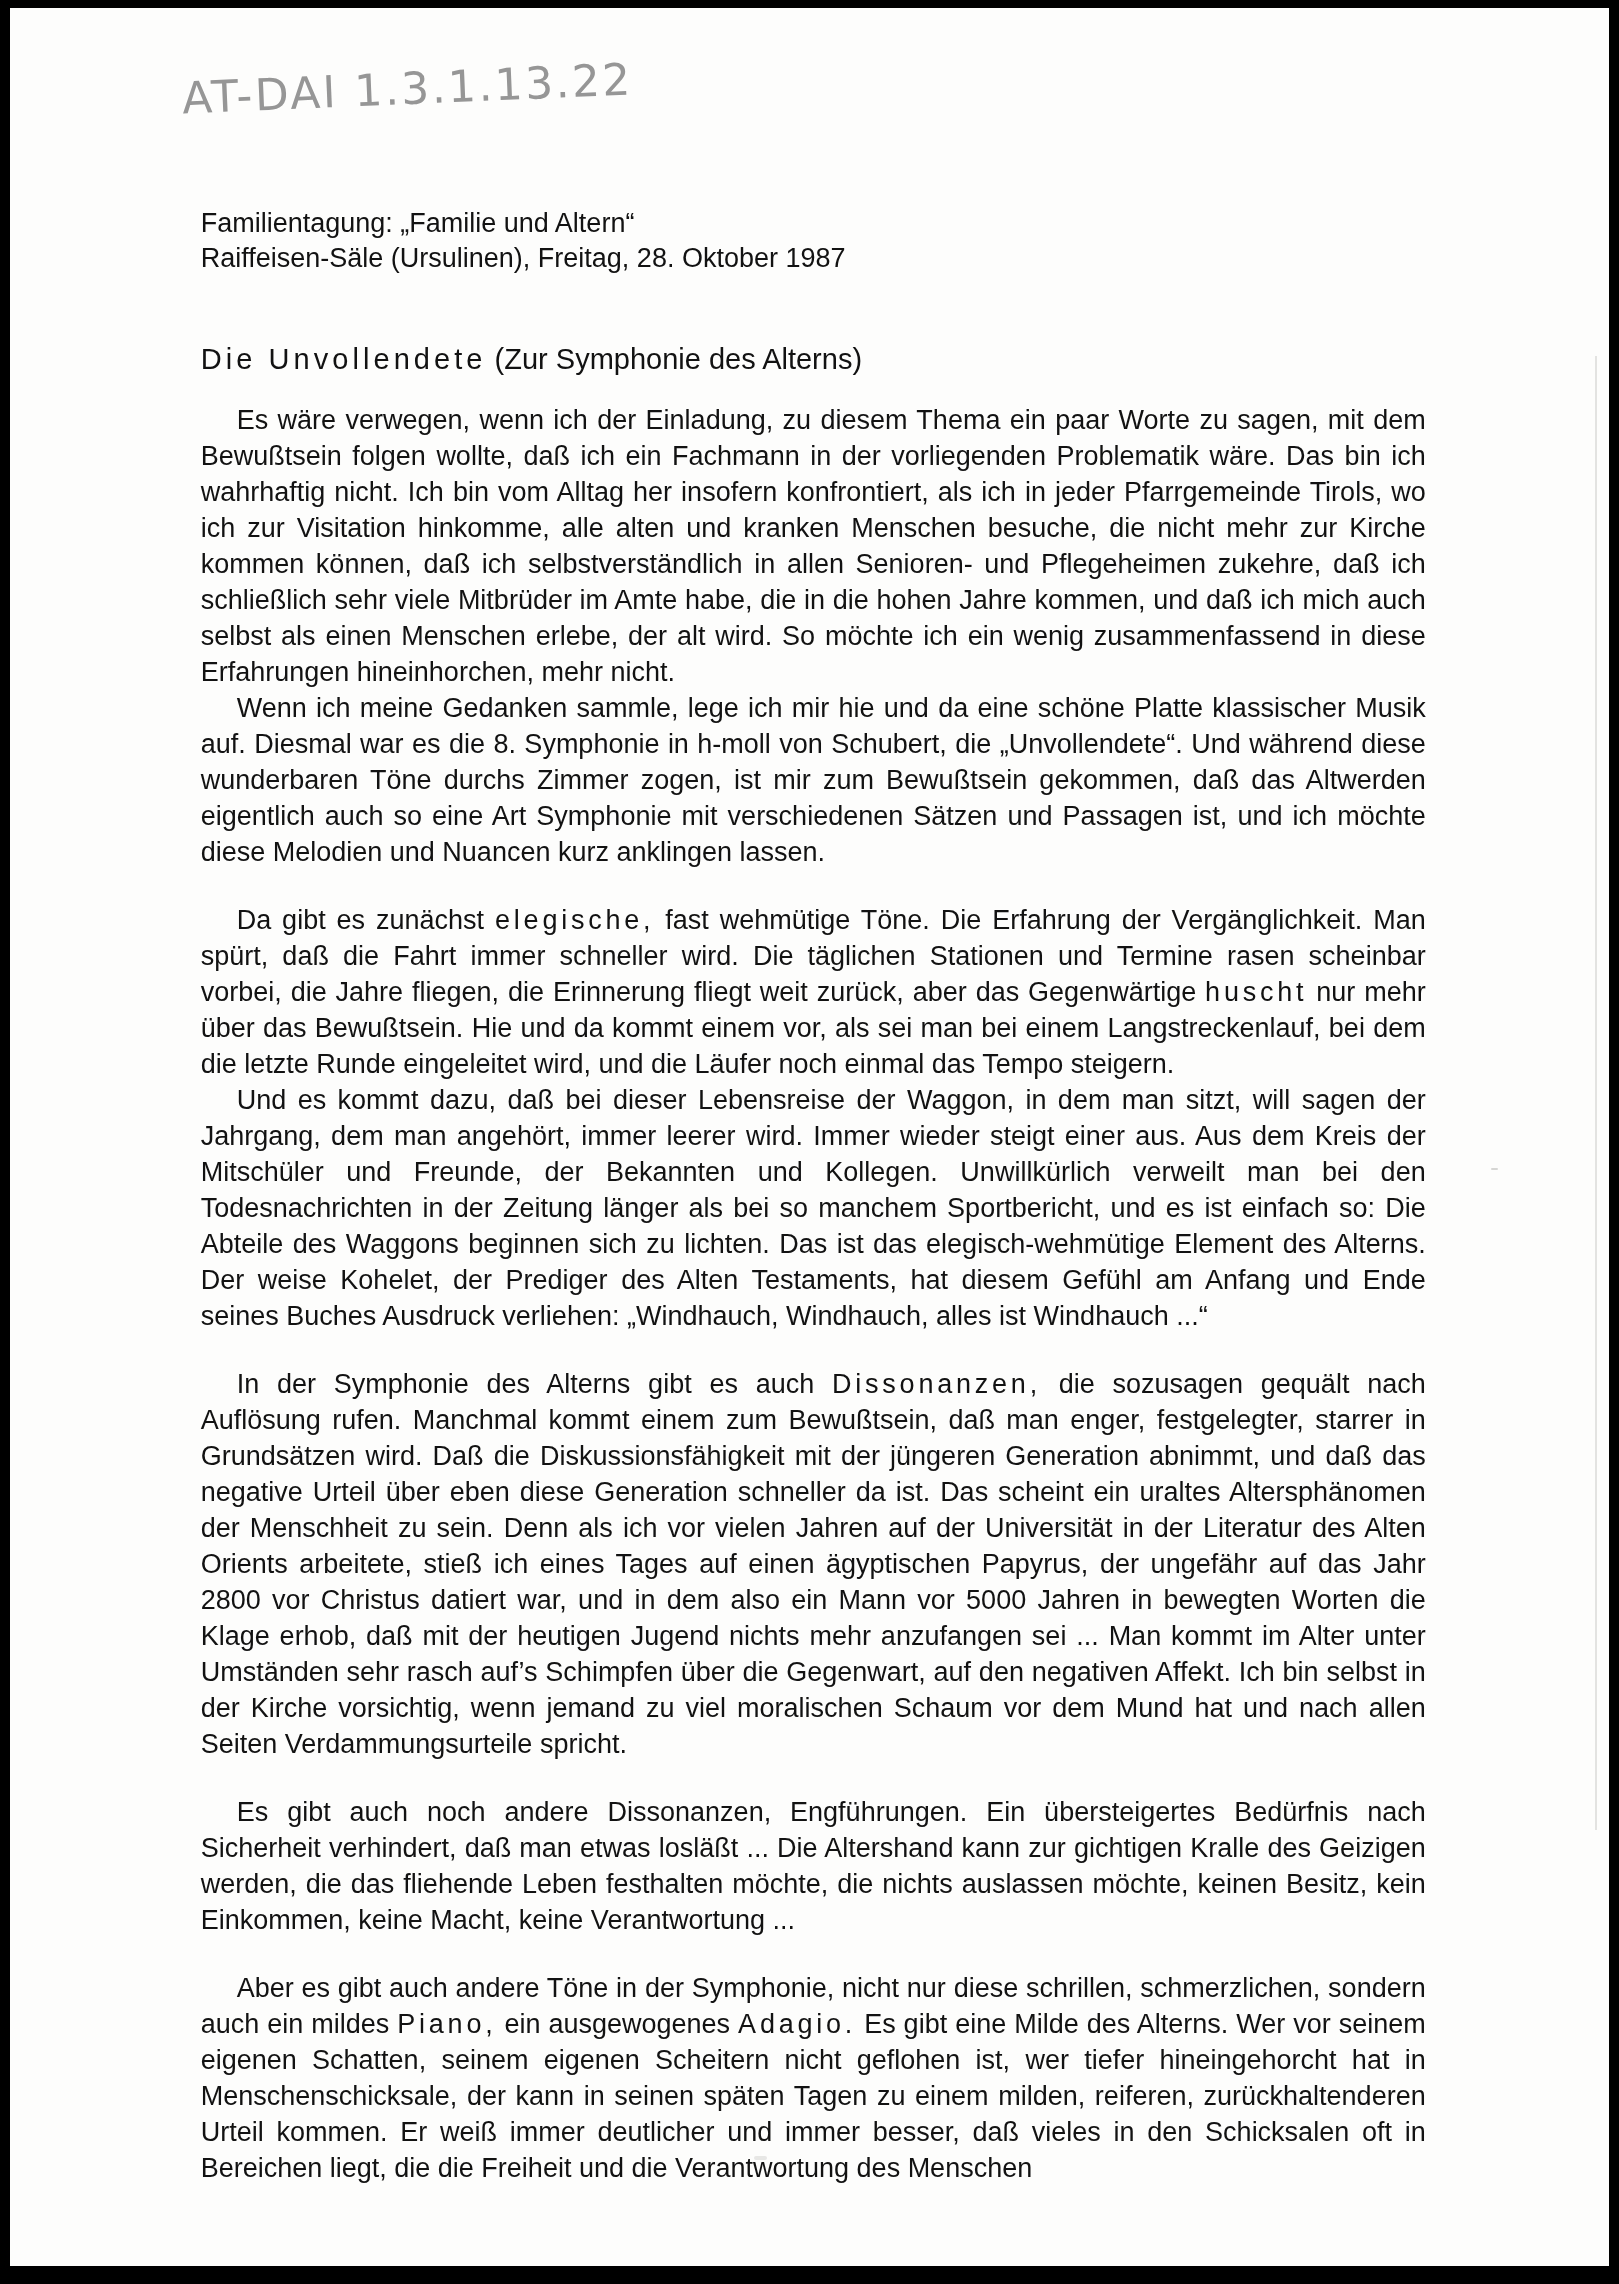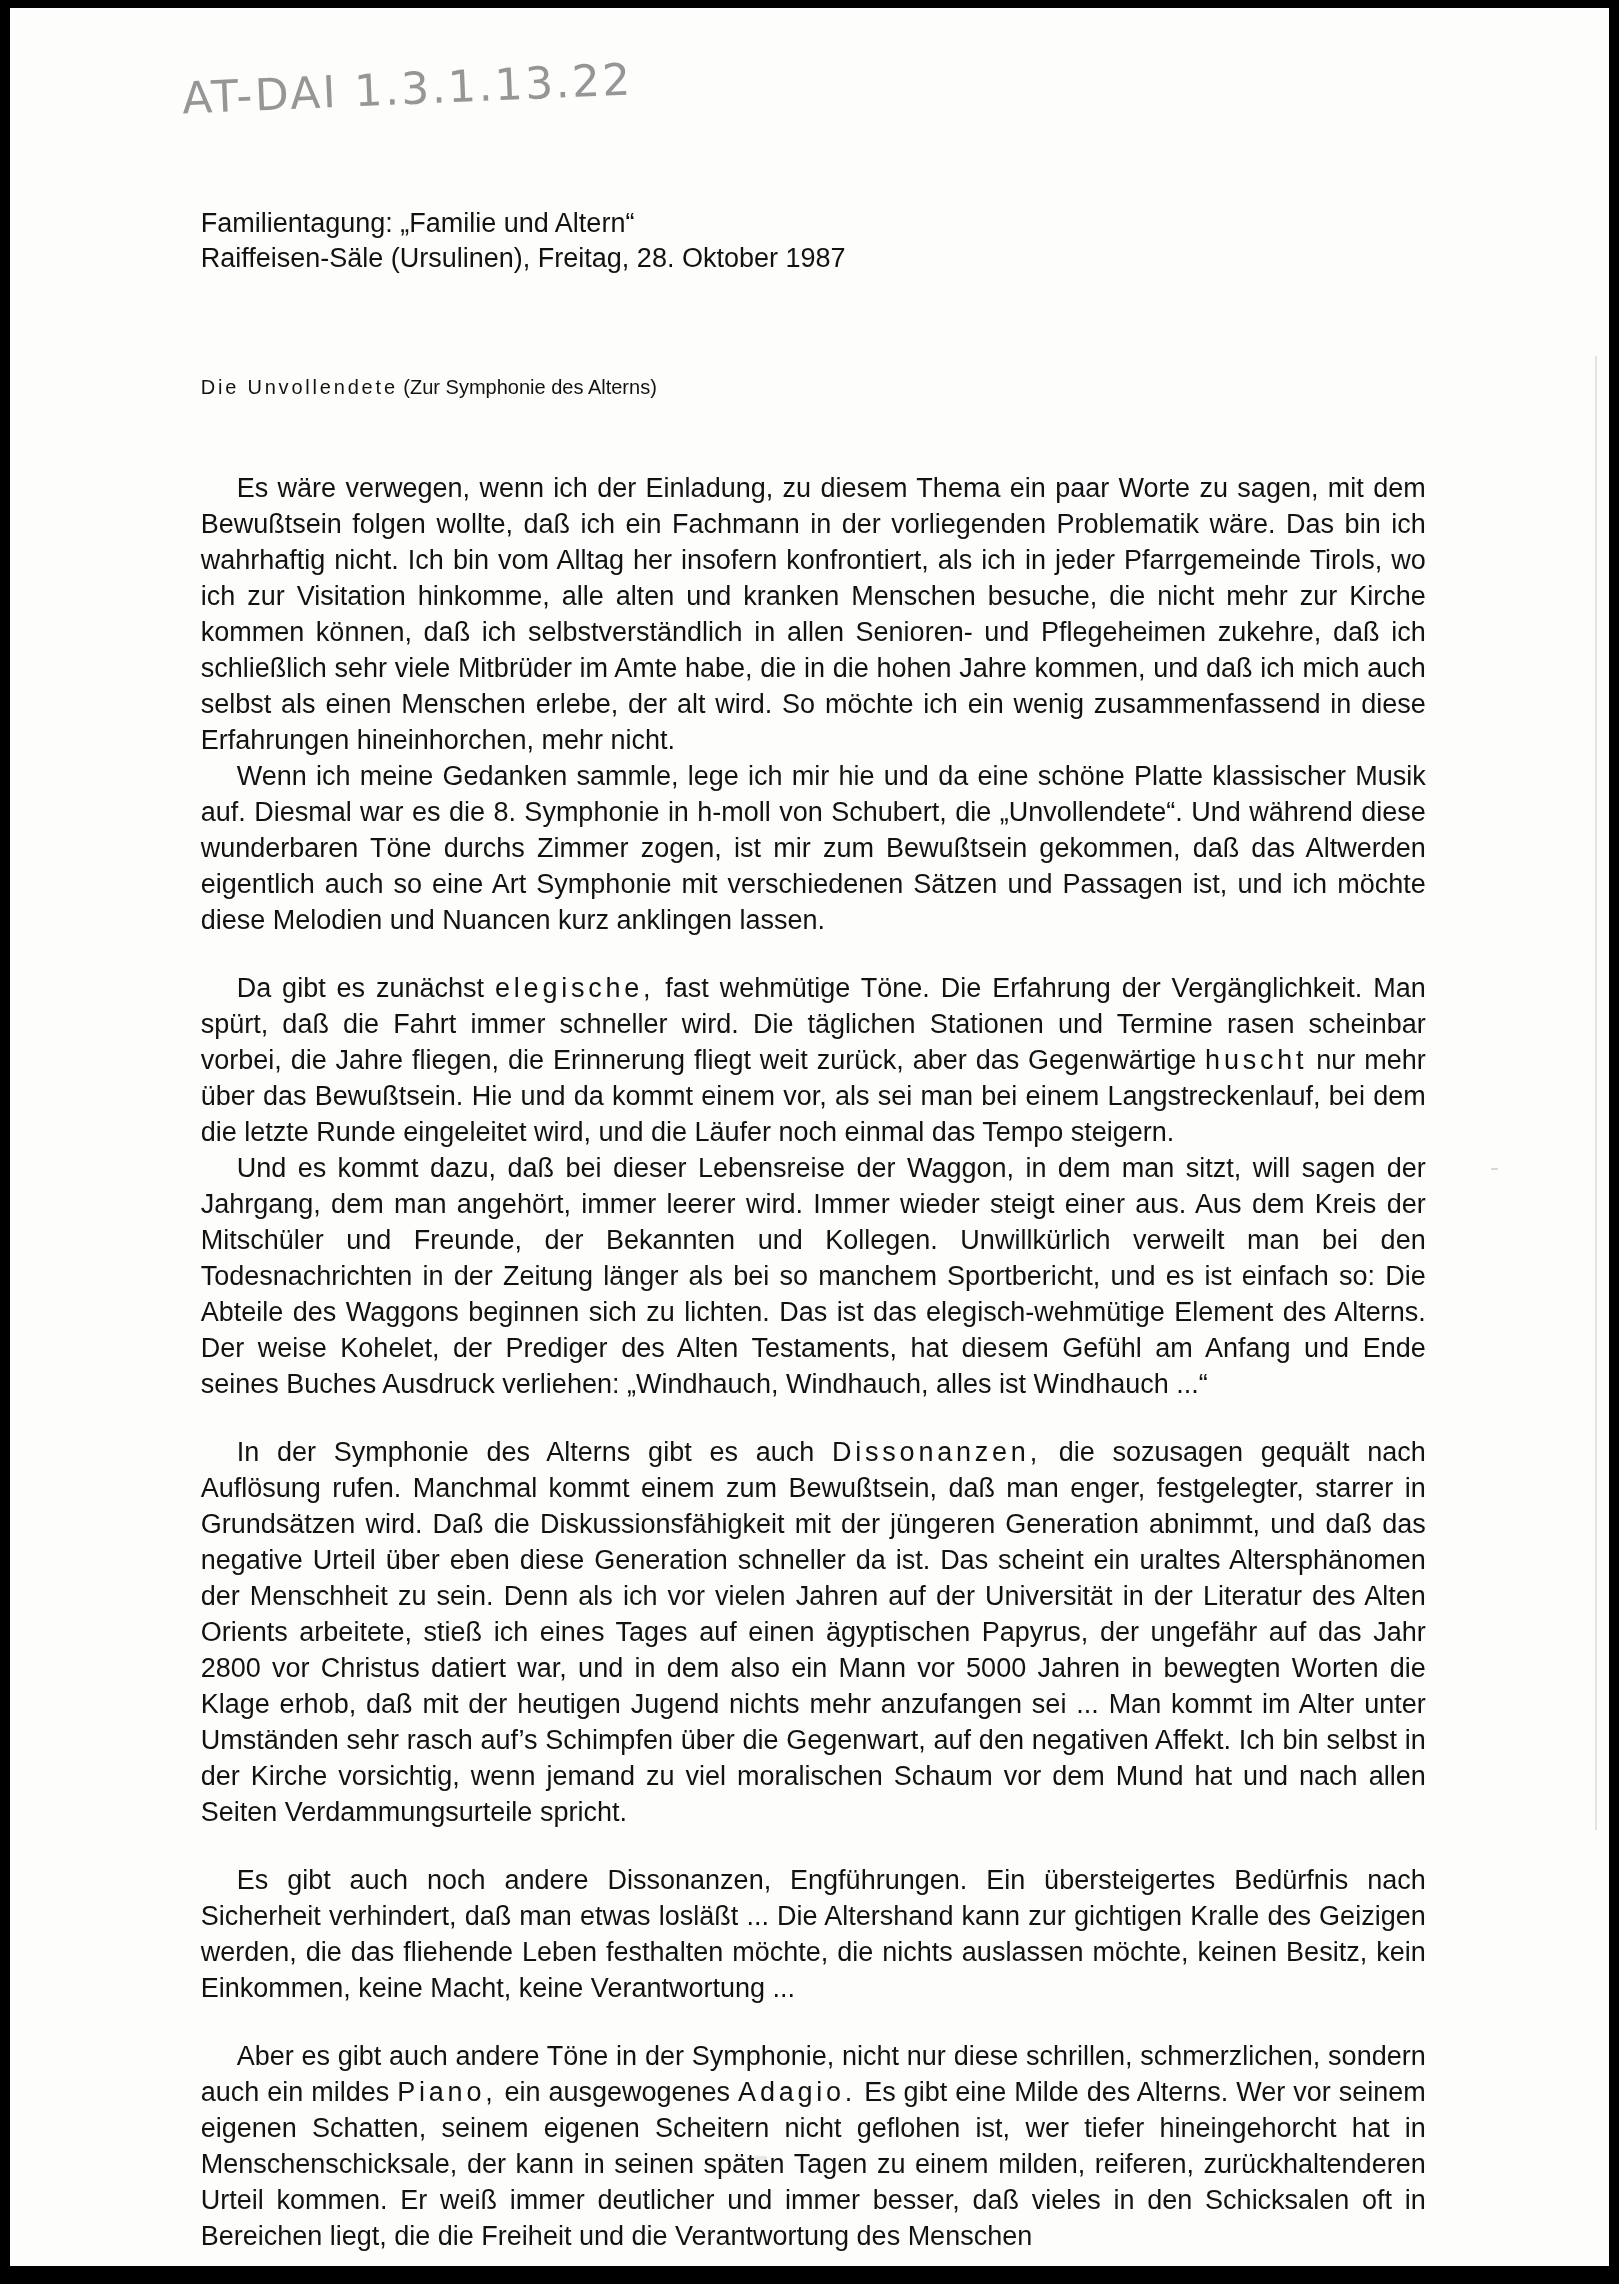--- a/index.html
+++ b/index.html
@@ -42,27 +42,27 @@
     font-family: Liberation Sans, sans-serif;
     font-size: 27px;
     line-height: 36px;
     color: #121212;
   }
   .header {
     margin-top: 198px;
     line-height: 35px;
   }
   .doc-title {
-    margin: 93px 0 0 0;
-    font-size: 20px;
+    margin: 65px 0 0 0;
+    font-size: 29px;
     font-weight: normal;
     line-height: 37px;
   }
   .body-block {
-    margin-top: 64px;
+    margin-top: 24px;
   }
   .para {
     margin: 0;
     text-indent: 36px;
     text-align: justify;
   }
   .para.gap {
     margin-top: 32px;
   }
   .sp {

